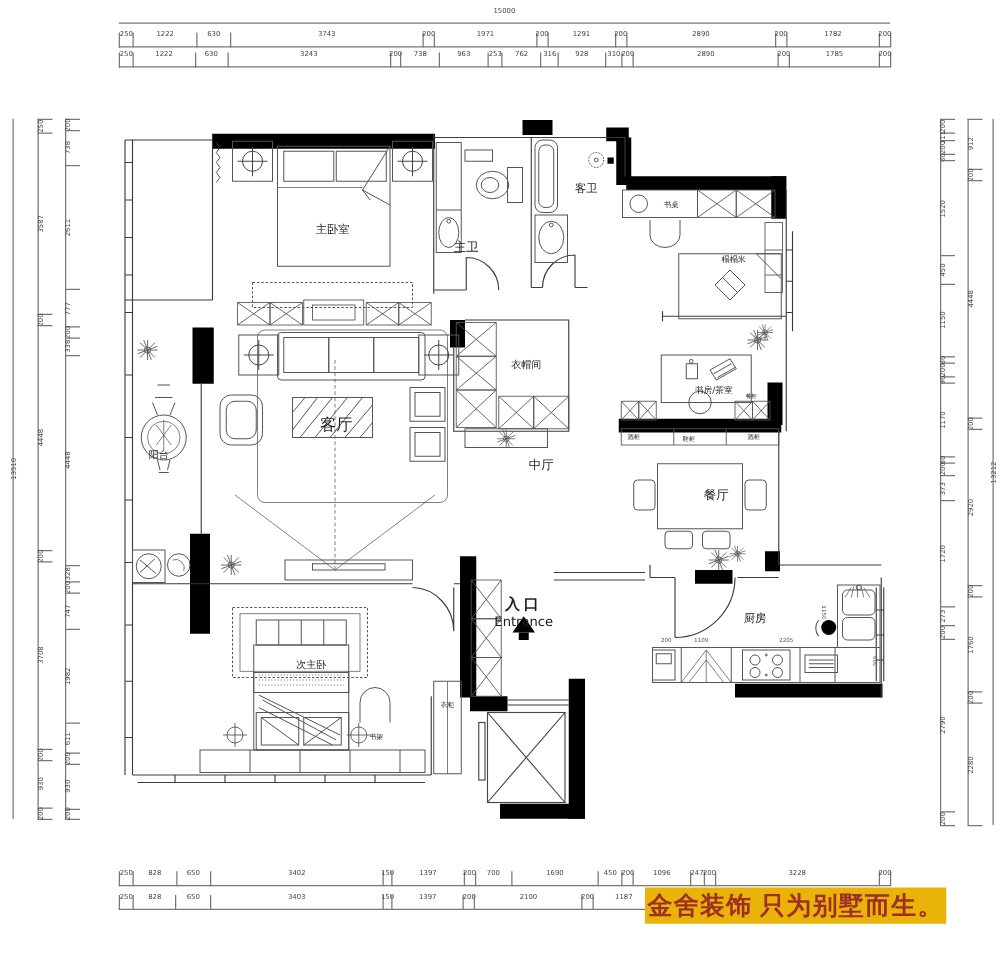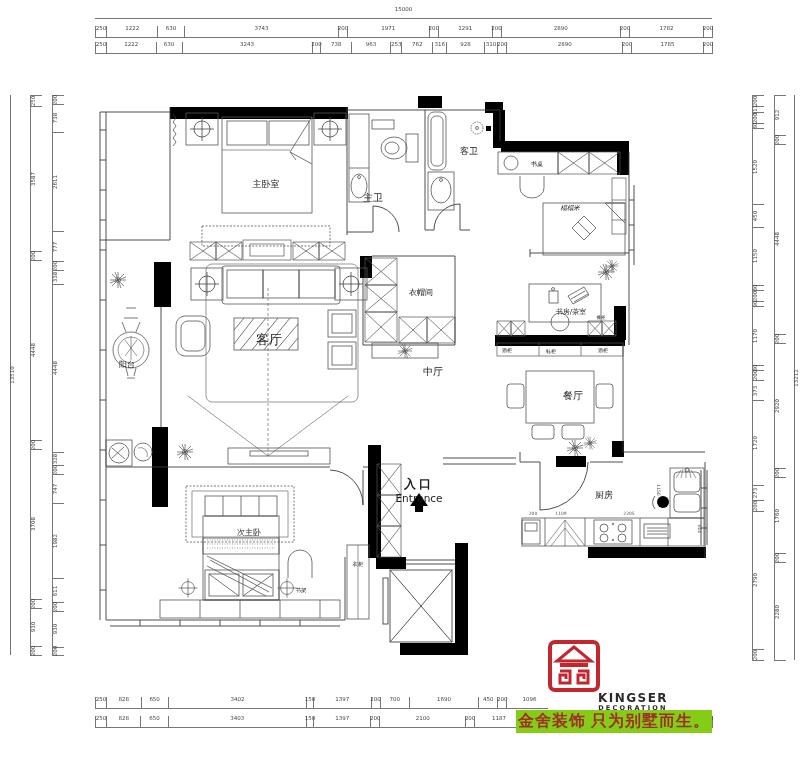--- a/index.html
+++ b/index.html
@@ -21,22 +21,22 @@
   .dimrow.v .dimlab{top:50%;left:1px;transform:translate(-2px,-50%) rotate(180deg);writing-mode:vertical-rl;}
   .dimoverall{position:absolute;border-bottom:1px solid #777;}
   .dimoverall .dimlab{left:50%;top:-2px;transform:translateX(-50%);}
   .dimoverall.v{border-bottom:none;border-left:1px solid #777;}
   .dimoverall.v .dimlab{top:50%;left:0;transform:translate(-2px,-50%) rotate(180deg);writing-mode:vertical-rl;}
   
   .logo{position:absolute;left:548px;top:640px;width:170px;text-align:center;}
   .logo .mark{margin:0 auto;width:52px;height:52px;background:#fff;}
   .logo .brand{font-size:12px;font-weight:bold;letter-spacing:1.5px;color:#2b2b2b;background:#fff;line-height:1.05;}
   .logo .sub{font-size:6.5px;font-weight:bold;letter-spacing:2.2px;color:#2b2b2b;background:#fff;line-height:1.1;}
-  .tagline{position:absolute;left:516px;top:710px;font-size:16px;font-weight:bold;color:#9e2f28;
-           background:#84cc16;letter-spacing:1px;font-family:"Liberation Serif","DejaVu Serif",serif;white-space:nowrap;padding:1px 2px;}
+  .tagline{position:absolute;left:516px;top:710px;font-size:20px;font-weight:bold;color:#9e2f28;
+           background:#eab308;letter-spacing:1px;font-family:"Liberation Serif","DejaVu Serif",serif;white-space:nowrap;padding:1px 2px;}
 </style>
 </head>
 <body>
 
 <div id="canvas">
 
   <svg width="800" height="762" viewBox="0 0 800 762">
     <defs>
       <g id="plant" stroke="#555" stroke-width="0.7" fill="none">
         <path d="M0,-8 L0,8 M-8,0 L8,0 M-6,-6 L6,6 M-6,6 L6,-6 M-8,3 L8,-3 M-3,-8 L3,8"></path>
@@ -291,21 +291,21 @@
       <path d="M676,478 l5,-8 M681,478 l2,-9 M686,478 l0,-9 M691,478 l-2,-9 M696,478 l-5,-8" stroke-width="0.6"></path>
       <circle cx="663" cy="502" r="6" fill="#000" stroke="none"></circle>
       <path d="M655,496 a10,10 0 0 0 0,13" stroke-width="0.9"></path>
     </g>
   </svg>
 
   <div class="lbl" style="left:266px;top:184px;font-size:9px;">主卧室</div>
   <div class="lbl" style="left:373px;top:158px;font-size:10px;margin-top:40px;">主卫</div>
   <div class="lbl" style="left:469px;top:151px;font-size:9px;">客卫</div>
   <div class="lbl" style="left:537px;top:164px;font-size:6px;">书桌</div>
-  <div class="lbl" style="left:570px;top:208px;font-size:6.5px;font-style:italic;">榻榻米</div>
+  <div class="lbl" style="left:587px;top:208px;font-size:6.5px;">榻榻米</div>
   <div class="lbl" style="left:421px;top:292px;font-size:8px;">衣帽间</div>
   <div class="lbl" style="left:269px;top:340px;font-size:13px;">客厅</div>
   <div class="lbl" style="left:405px;top:372px;font-size:10px;margin-left:28px;">中厅</div>
   <div class="lbl" style="left:571px;top:274px;font-size:7px;margin-top:38px;">书房/茶室</div>
   <div class="lbl" style="left:573px;top:396px;font-size:10px;">餐厅</div>
   <div class="lbl" style="left:604px;top:495px;font-size:9px;">厨房</div>
   <div class="lbl" style="left:127px;top:364px;font-size:8px;">阳台</div>
   <div class="lbl" style="left:249px;top:532px;font-size:8px;">次主卧</div>
   <div class="lbl" style="left:419px;top:484px;font-size:12px;letter-spacing:3px;font-weight:bold;">入口</div>
   <div class="lbl" style="left:419px;top:498px;font-size:10.5px;">Entrance</div>
@@ -674,30 +674,15 @@
         <span class="dimlab">200</span>
       </div>
       <div class="dimseg" style="flex-grow: 2280;">
         <span class="dimlab">2280</span>
       </div>
     </div>
   <div class="dimoverall v" style="left:794px;top:95px;height:565px;width:6px;">
     <span class="dimlab">13212</span>
   </div>
 
-  <div class="logo">
-    <div class="mark">
-      <svg width="52" height="52" viewBox="0 0 52 52">
-        <rect x="2" y="2" width="48" height="48" rx="5" fill="none" stroke="#c1272d" stroke-width="4"></rect>
-        <polygon points="26,7 9,21 43,21" fill="none" stroke="#c1272d" stroke-width="3"></polygon>
-        <rect x="12" y="23" width="28" height="4" fill="#c1272d"></rect>
-        <g fill="none" stroke="#c1272d" stroke-width="3">
-          <path d="M12,31 h10 v12 h-10 v-8 h6 v4"></path>
-          <path d="M30,31 h10 v12 h-10 v-8 h6 v4"></path>
-        </g>
-      </svg>
-    </div>
-    <div class="brand">KINGSER</div>
-    <div class="sub">DECORATION</div>
-  </div>
   <div class="tagline">金舍装饰 只为别墅而生。</div>
 
 </div>
 
 </body></html>

